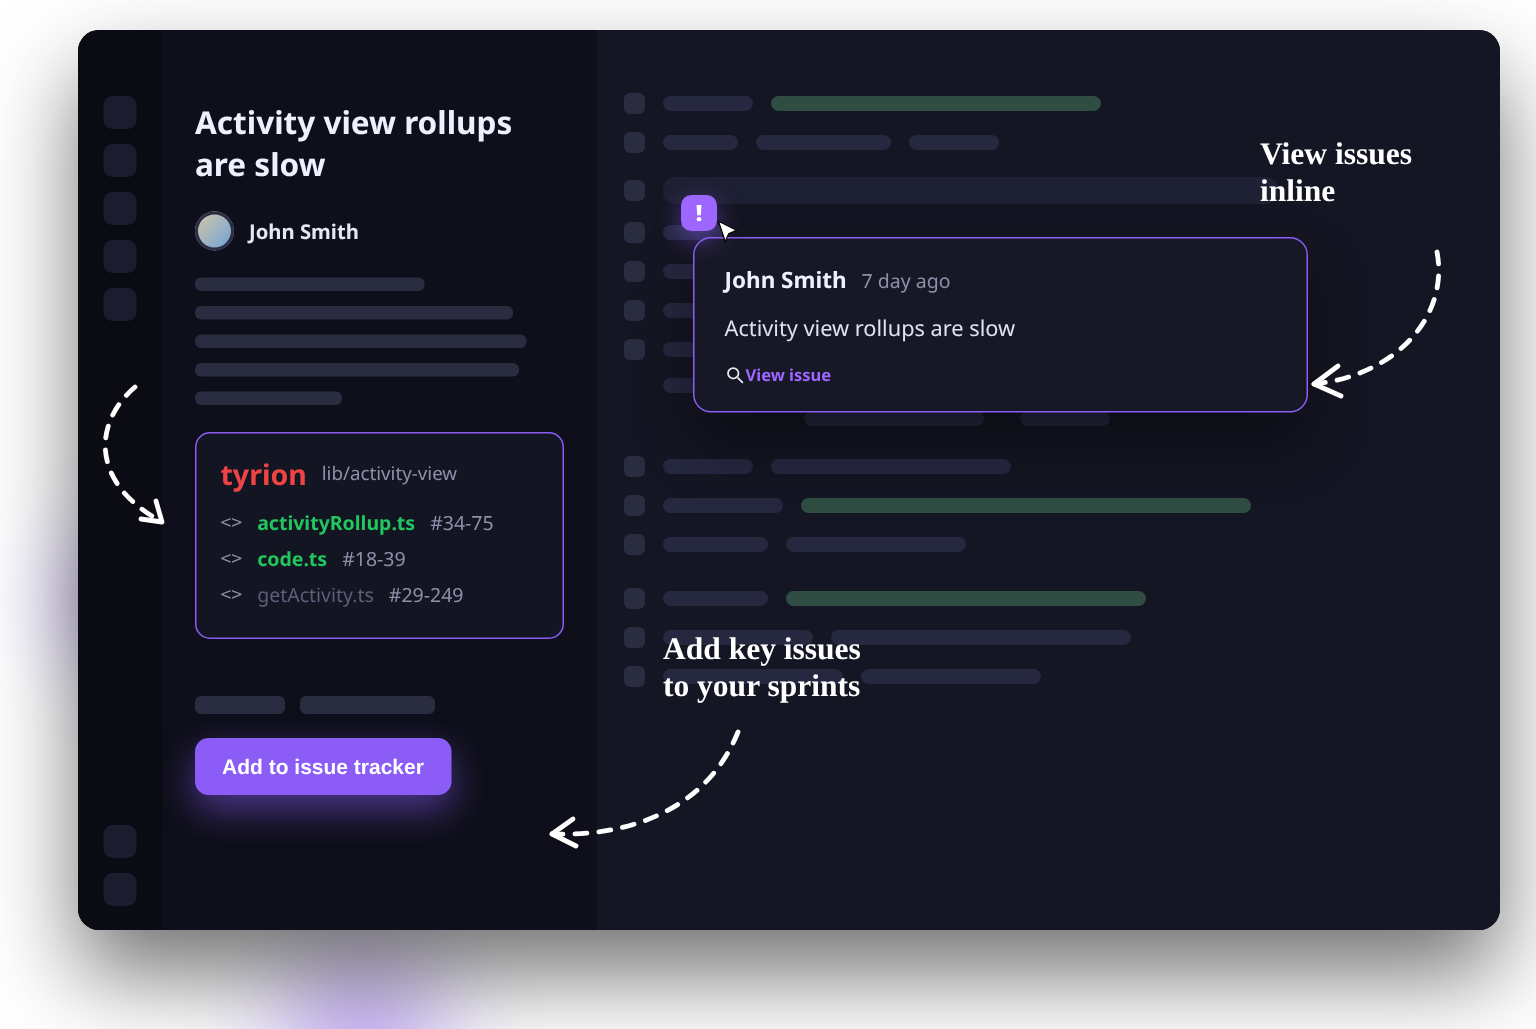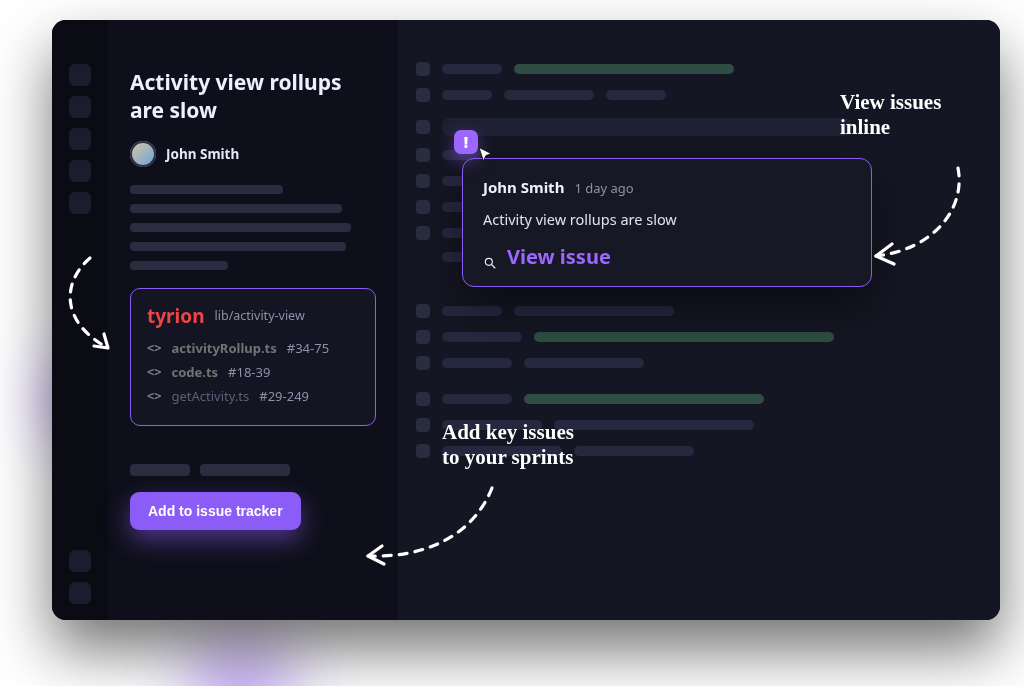--- a/index.html
+++ b/index.html
@@ -52,39 +52,39 @@
   .author-name{font-size:13.5px;font-weight:700;color:#e5e7f5}
   .ph-lines{display:flex;flex-direction:column;gap:10px;margin-bottom:18px}
   .ph{height:9px;border-radius:4px;background:var(--placeholder)}
   .card.code{border:1.5px solid var(--accent);border-radius:10px;padding:14px 16px;background:rgba(23,24,40,.65);margin-bottom:38px}
   .proj{display:flex;gap:10px;align-items:center;margin-bottom:10px}
   .proj b{color:#ef4444;font-weight:700;font-size:19px}
   .proj span{color:var(--muted);font-size:12.5px}
   .file{display:flex;gap:10px;align-items:center;font-size:13px;margin:6px 0}
   .file .ic{color:var(--muted);font-family:ui-monospace,Menlo,Consolas,monospace;font-size:12px}
   .file.dim{color:var(--muted2)}
-  .file b{color:#737373;font-weight:700}
+  .file b{color:#22c55e;font-weight:700}
   .file .range{color:var(--muted)}
   .side-bottom-ph{display:flex;gap:10px;margin-bottom:16px}
   .side-bottom-ph .ph{height:12px}
   .btn{display:inline-flex;align-items:center;justify-content:center;height:38px;padding:0 18px;border-radius:9px;background:var(--accent);color:#fff;font-weight:700;font-size:14px;box-shadow:0 10px 24px rgba(139,92,246,.5);border:none;cursor:pointer}
   .main{position:relative;background:var(--panel);padding:42px 28px 28px 18px;overflow:hidden}
   .codeline{display:flex;align-items:center;gap:12px;margin:0 0 12px}
   .gut{width:14px;height:14px;border-radius:4px;background:var(--placeholder)}
   .seg{height:10px;border-radius:5px;background:var(--placeholder2)}
   .seg.green{background:var(--line-green)}
   .pop-wrap{position:absolute;left:64px;top:120px;}
   .badge{position:absolute;left:-8px;top:-10px;width:24px;height:24px;border-radius:7px;background:var(--accent-strong);display:flex;align-items:center;justify-content:center;color:#fff;font-weight:900;box-shadow:0 6px 16px rgba(139,92,246,.5);font-size:15px}
   .cursor{position:absolute;left:14px;top:6px;width:18px;height:18px;pointer-events:none}
   .pop{width:410px;border:1.5px solid var(--accent);border-radius:12px;background:#171826;padding:18px 20px 16px;box-shadow:0 20px 40px rgba(0,0,0,.45)}
   .pop h4{margin:0 0 4px;font-size:15px;color:#eef0ff}
   .pop .meta{color:var(--muted);font-size:13px}
   .pop .hrow{display:flex;gap:10px;align-items:baseline;margin-bottom:8px}
   .pop .desc{color:#dfe2f3;font-size:14.5px;margin:6px 0 14px}
-  .pop .view{display:flex;align-items:flex-end;gap:10px;color:var(--accent-strong);font-weight:700;font-size:20px;cursor:pointer}
+  .pop .view{display:flex;align-items:flex-start;color:var(--accent-strong);font-weight:700;font-size:11px;cursor:pointer}
   .pop .view .mag{width:14px;height:14px}
 
   
   .note{position:absolute;font-family:"Comic Sans MS","Segoe Script","Brush Script MT",cursive;color:#fff;font-weight:700;font-size:21px;line-height:1.2;pointer-events:none;white-space:pre}
   .arrow{position:absolute;pointer-events:none}
 
   
   .window:before{content:"";position:absolute;inset:0;border-radius:14px;box-shadow:inset 0 1px 0 rgba(255,255,255,.04)}
 </style>
 </head>
@@ -232,21 +232,21 @@
           </div>
 
         <div class="pop-wrap">
           <span class="badge">!</span>
           <svg class="cursor" viewBox="0 0 24 24">
               <path d="M4 2l6 18 3-7 7-3z" fill="#fff" stroke="#000" stroke-width="1"></path>
             </svg>
           <div class="pop" style="margin-top:18px">
             <div class="hrow">
               <h4>John Smith</h4>
-              <span class="meta">1 day ago</span>
+              <span class="meta">7 day ago</span>
             </div>
             <div class="desc">Activity view rollups are slow</div>
             <div class="view">
               <svg class="mag" viewBox="0 0 24 24">
                   <circle cx="10" cy="10" r="6" fill="none" stroke="#e8eaf4" stroke-width="2"></circle>
                   <line x1="15" y1="15" x2="21" y2="21" stroke="#e8eaf4" stroke-width="2"></line>
                 </svg>
               <span>View issue</span>
             </div>
           </div>

